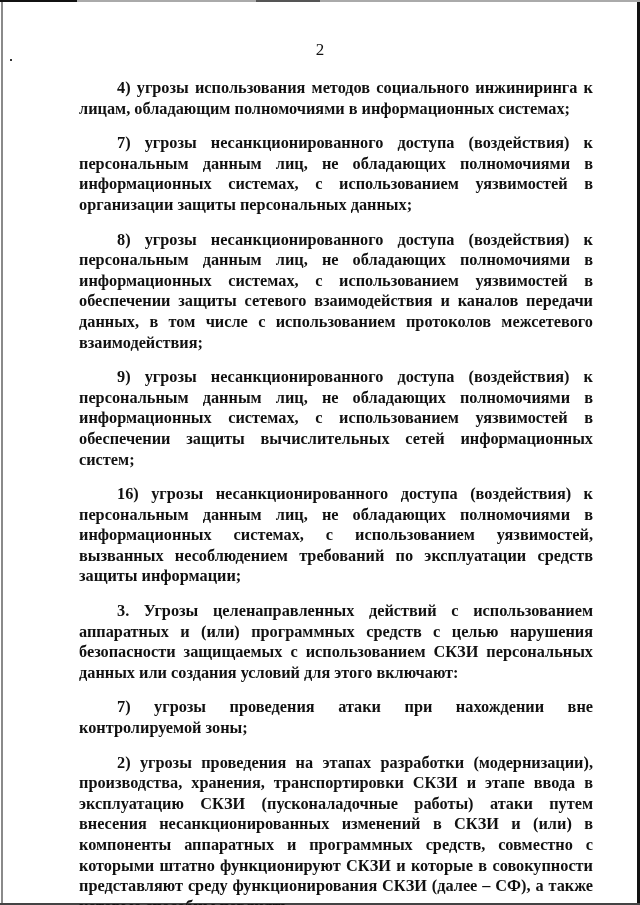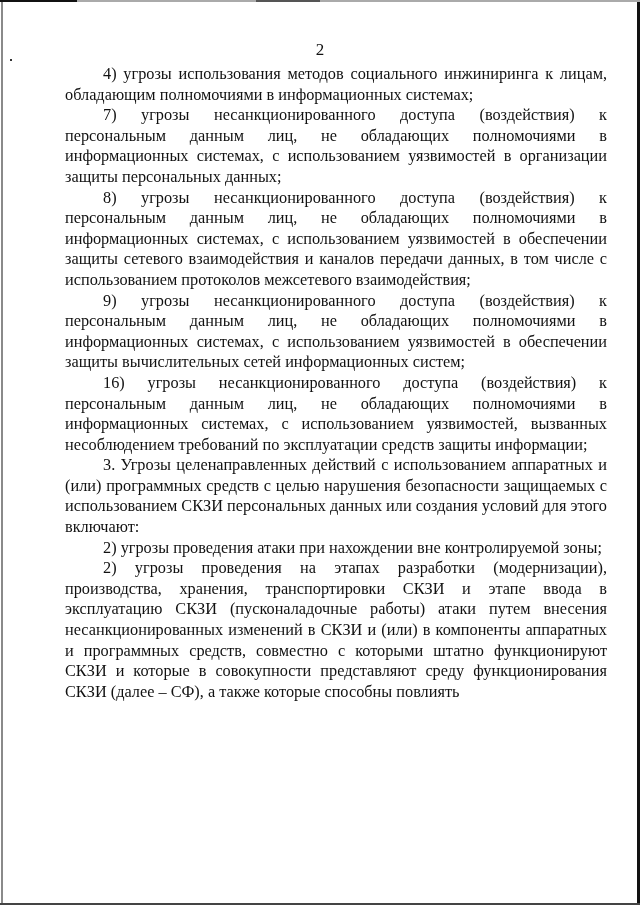--- a/index.html
+++ b/index.html
@@ -11,35 +11,35 @@
   .dot { position: absolute; left: 10px; top: 59px; width: 2px; height: 2px; background: #333; }
   .page-number {
     position: absolute; top: 40px; left: 0; width: 640px; text-align: center;
     font-family: "Liberation Serif", serif; font-size: 17px; color: #111;
   }
   .content {
     position: absolute; left: 65px; top: 64px; width: 542px;
     font-family: "Liberation Serif", serif; font-size: 16.3px; line-height: 20.6px;
     color: #111; text-align: justify;
   }
-  .para { margin: 0; text-indent: 38px; }
+  .para { margin: 14px; text-indent: 38px; font-weight: bold; }
 </style>
 </head>
 <body>
 
 <div class="frame-top"></div>
 <div class="frame-left"></div>
 <div class="frame-right"></div>
 <div class="frame-bottom"></div>
 <div class="dot"></div>
 
 <div class="page-number">2</div>
 
 <div class="content">
   <p class="para">4) угрозы использования методов социального инжиниринга к лицам, обладающим полномочиями в информационных системах;</p>
   <p class="para">7) угрозы несанкционированного доступа (воздействия) к персональным данным лиц, не обладающих полномочиями в информационных системах, с использованием уязвимостей в организации защиты персональных данных;</p>
   <p class="para">8) угрозы несанкционированного доступа (воздействия) к персональным данным лиц, не обладающих полномочиями в информационных системах, с использованием уязвимостей в обеспечении защиты сетевого взаимодействия и каналов передачи данных, в том числе с использованием протоколов межсетевого взаимодействия;</p>
   <p class="para">9) угрозы несанкционированного доступа (воздействия) к персональным данным лиц, не обладающих полномочиями в информационных системах, с использованием уязвимостей в обеспечении защиты вычислительных сетей информационных систем;</p>
   <p class="para">16) угрозы несанкционированного доступа (воздействия) к персональным данным лиц, не обладающих полномочиями в информационных системах, с использованием уязвимостей, вызванных несоблюдением требований по эксплуатации средств защиты информации;</p>
   <p class="para">3. Угрозы целенаправленных действий с использованием аппаратных и (или) программных средств с целью нарушения безопасности защищаемых с использованием СКЗИ персональных данных или создания условий для этого включают:</p>
-  <p class="para">2) угрозы проведения атаки при нахождении вне контролируемой зоны;</p>
+  <p class="para">7) угрозы проведения атаки при нахождении вне контролируемой зоны;</p>
   <p class="para">2) угрозы проведения на этапах разработки (модернизации), производства, хранения, транспортировки СКЗИ и этапе ввода в эксплуатацию СКЗИ (пусконаладочные работы) атаки путем внесения несанкционированных изменений в СКЗИ и (или) в компоненты аппаратных и программных средств, совместно с которыми штатно функционируют СКЗИ и которые в совокупности представляют среду функционирования СКЗИ (далее – СФ), а также которые способны повлиять</p>
 </div>
 
 </body></html>

